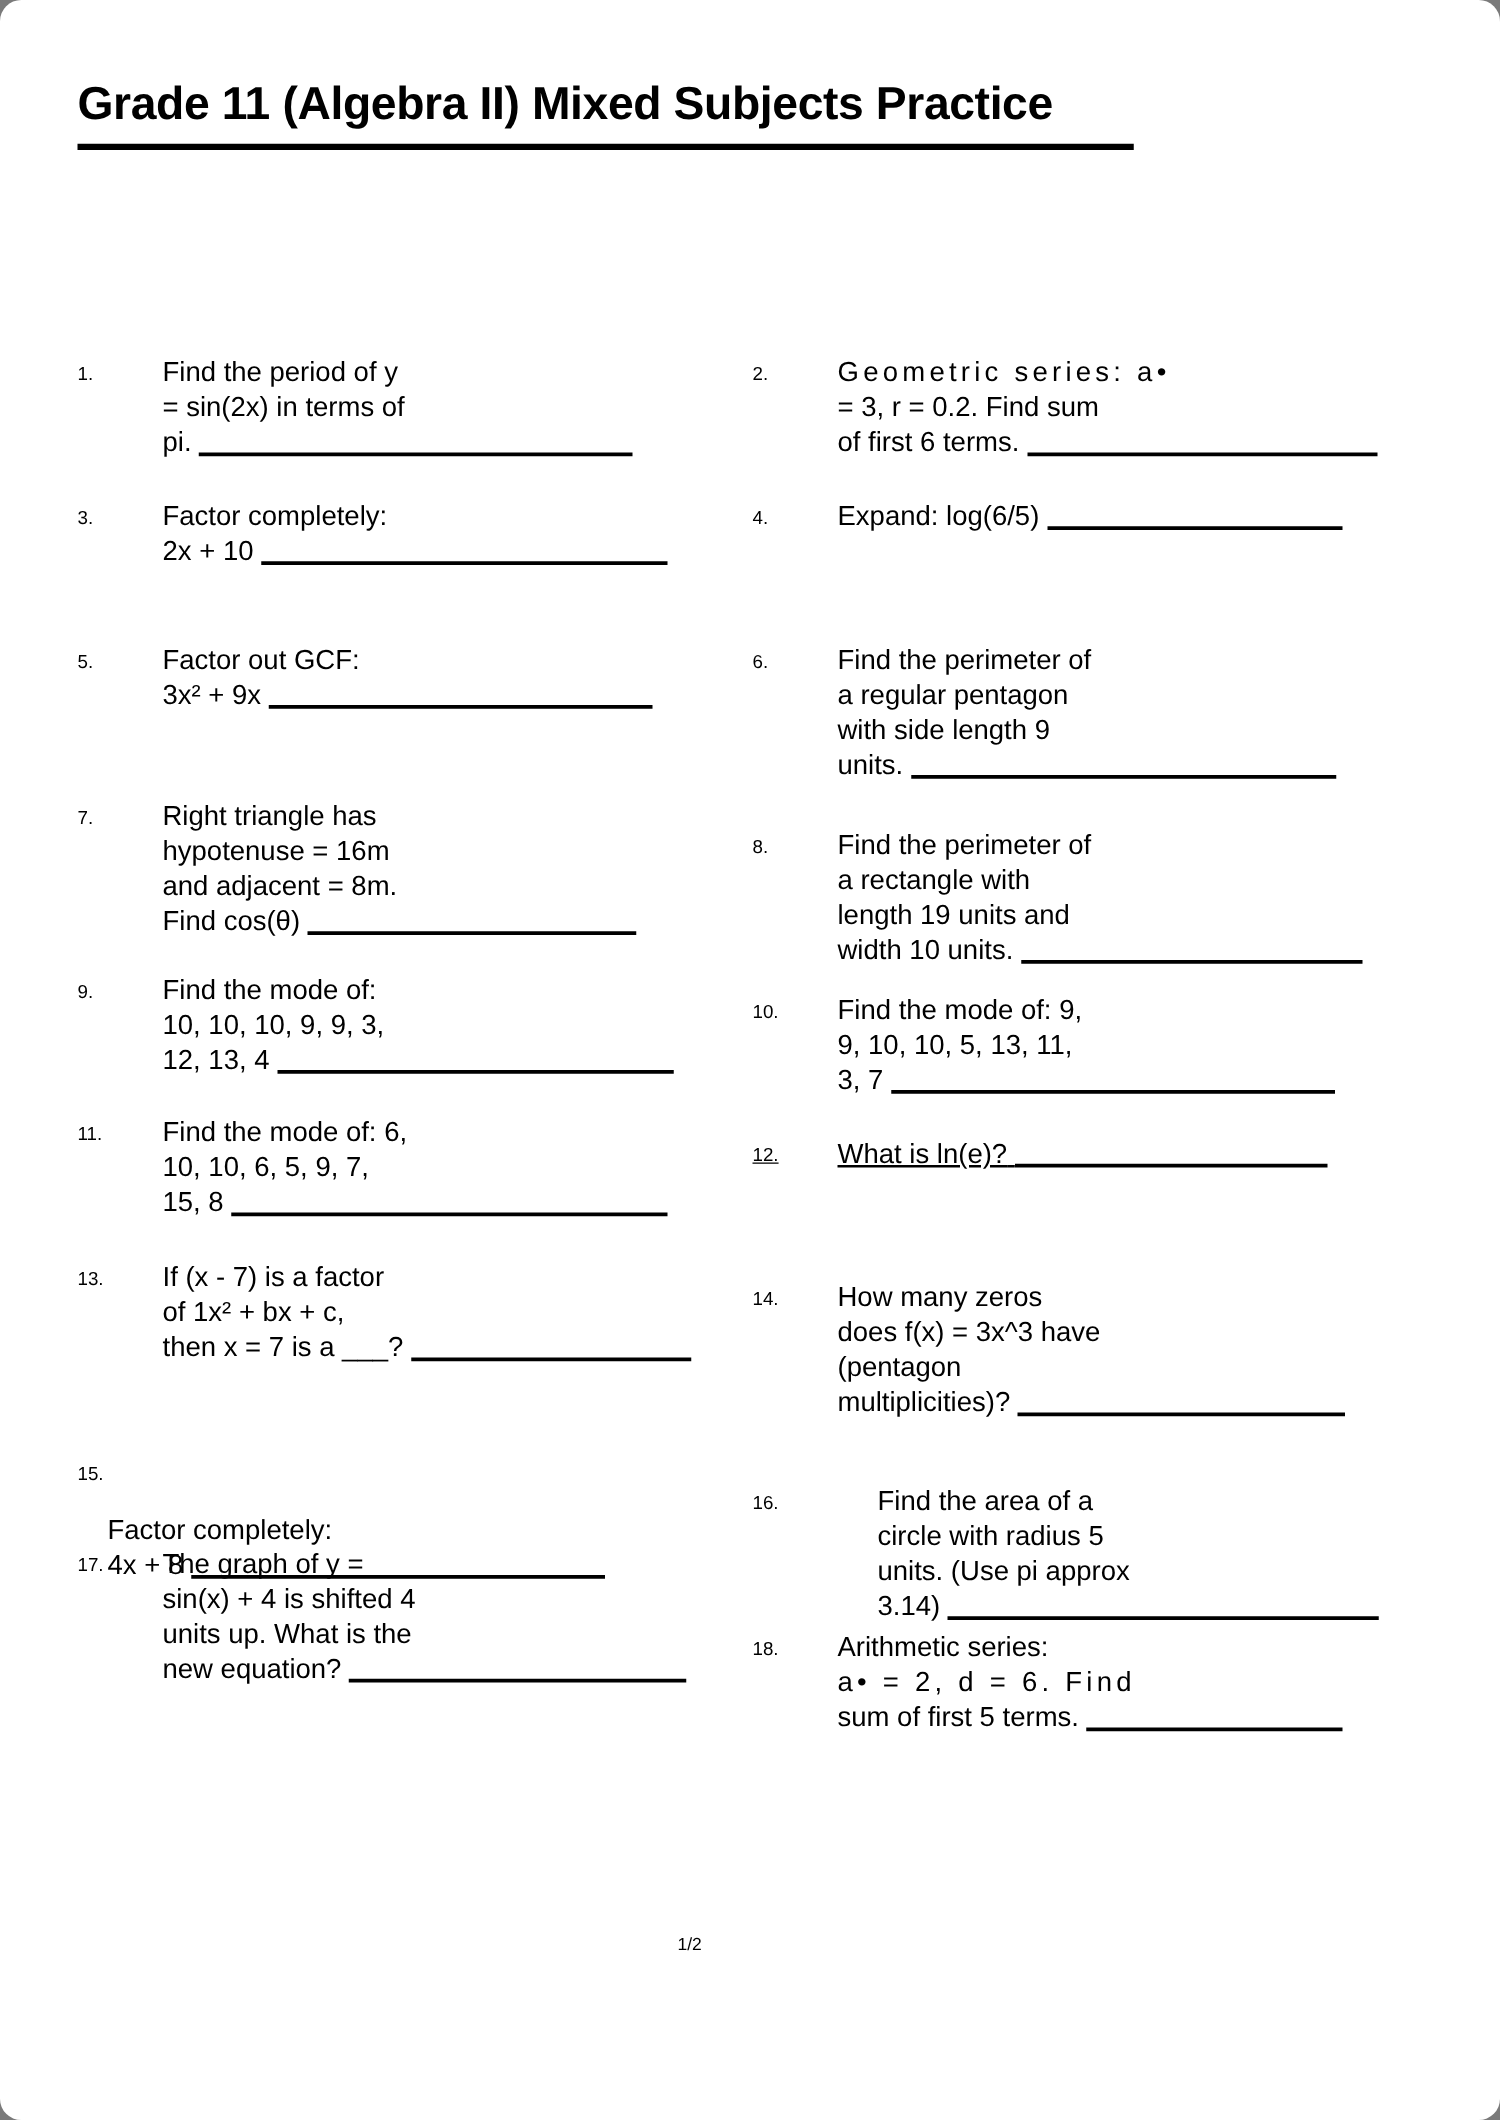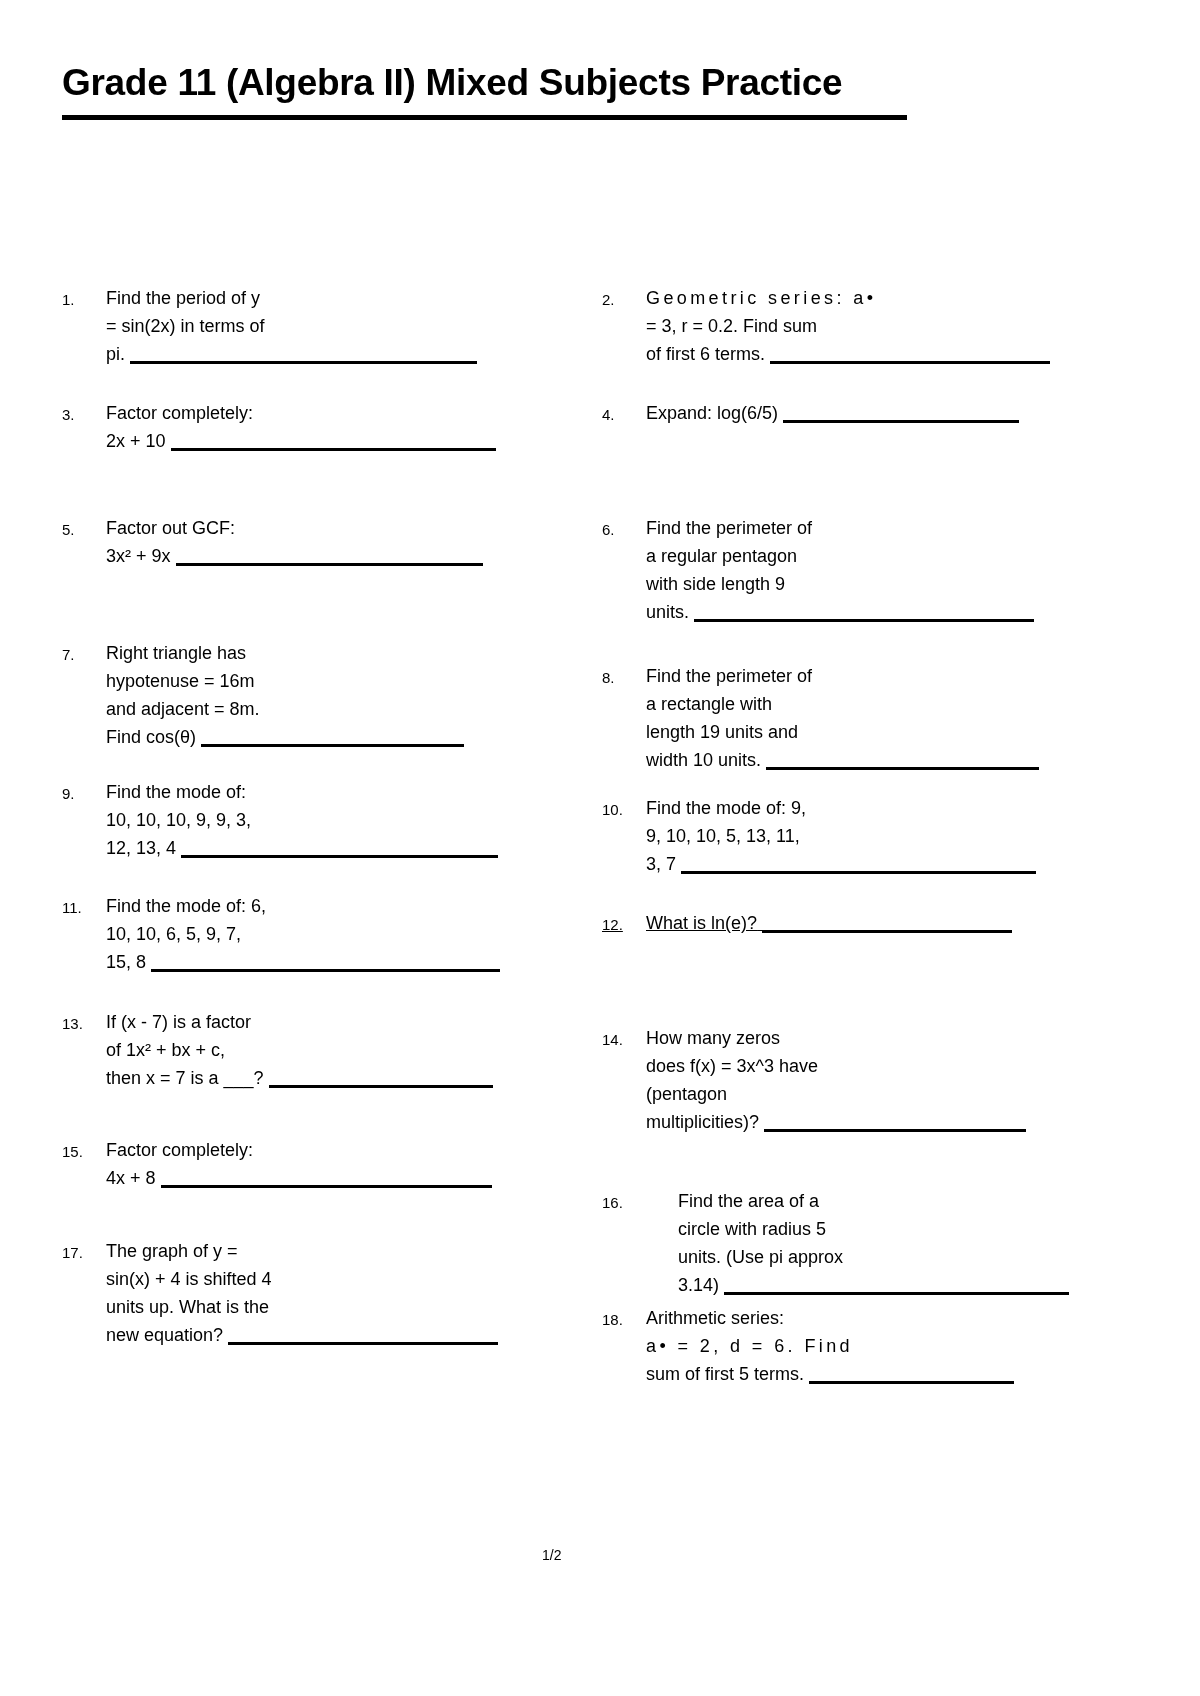--- a/index.html
+++ b/index.html
@@ -10,20 +10,21 @@
   .page {
     position: relative;
     width: 1200px;
     height: 1696px;
     background: #ffffff;
     margin: 0 auto;
     font-family: "Liberation Sans", sans-serif;
     color: #000000;
     overflow: hidden;
     box-sizing: border-box;
+    border-radius: 17px;
   }
   .sheet {
     position: absolute;
     left: 62px;
     top: 62px;
     width: 1022px;
     height: 1540px;
   }
   .doc-title {
     font-size: 37px;
@@ -60,22 +61,23 @@
   .qnum {
     width: 44px;
     flex: 0 0 44px;
     font-size: 15px;
     line-height: 28px;
     padding-top: 2px;
     text-align: left;
   }
   .qbody {
     flex: 1 1 auto;
-    font-size: 18px;
+    font-size: 22px;
     line-height: 28px;
+    margin-left: 24px;
   }
   .qline {
     display: block;
     white-space: nowrap;
   }
   .qline.spread {
     letter-spacing: 3.4px;
   }
   .blank {
     display: inline-block;
@@ -150,21 +152,21 @@
             </div>
           </div>
           <div class="q" style="top: 724px;">
             <div class="qnum">13.</div>
             <div class="qbody">
               <span class="qline"><span>If (x - 7) is a factor</span></span>
               <span class="qline"><span>of 1x² + bx + c,</span></span>
               <span class="qline"><span>then x = 7 is a ___?</span><span> </span><span class="blank" style="width: 224px;"></span></span>
             </div>
           </div>
-          <div class="q" style="top: 852px;">
+          <div class="q" style="top: 880px; flex-direction: column;">
             <div class="qnum">15.</div>
             <div class="qbody">
               <span class="qline"><span>Factor completely:</span></span>
               <span class="qline"><span>4x + 8</span><span> </span><span class="blank" style="width: 331px;"></span></span>
             </div>
           </div>
           <div class="q" style="top: 953px;">
             <div class="qnum">17.</div>
             <div class="qbody">
               <span class="qline"><span>The graph of y =</span></span>

